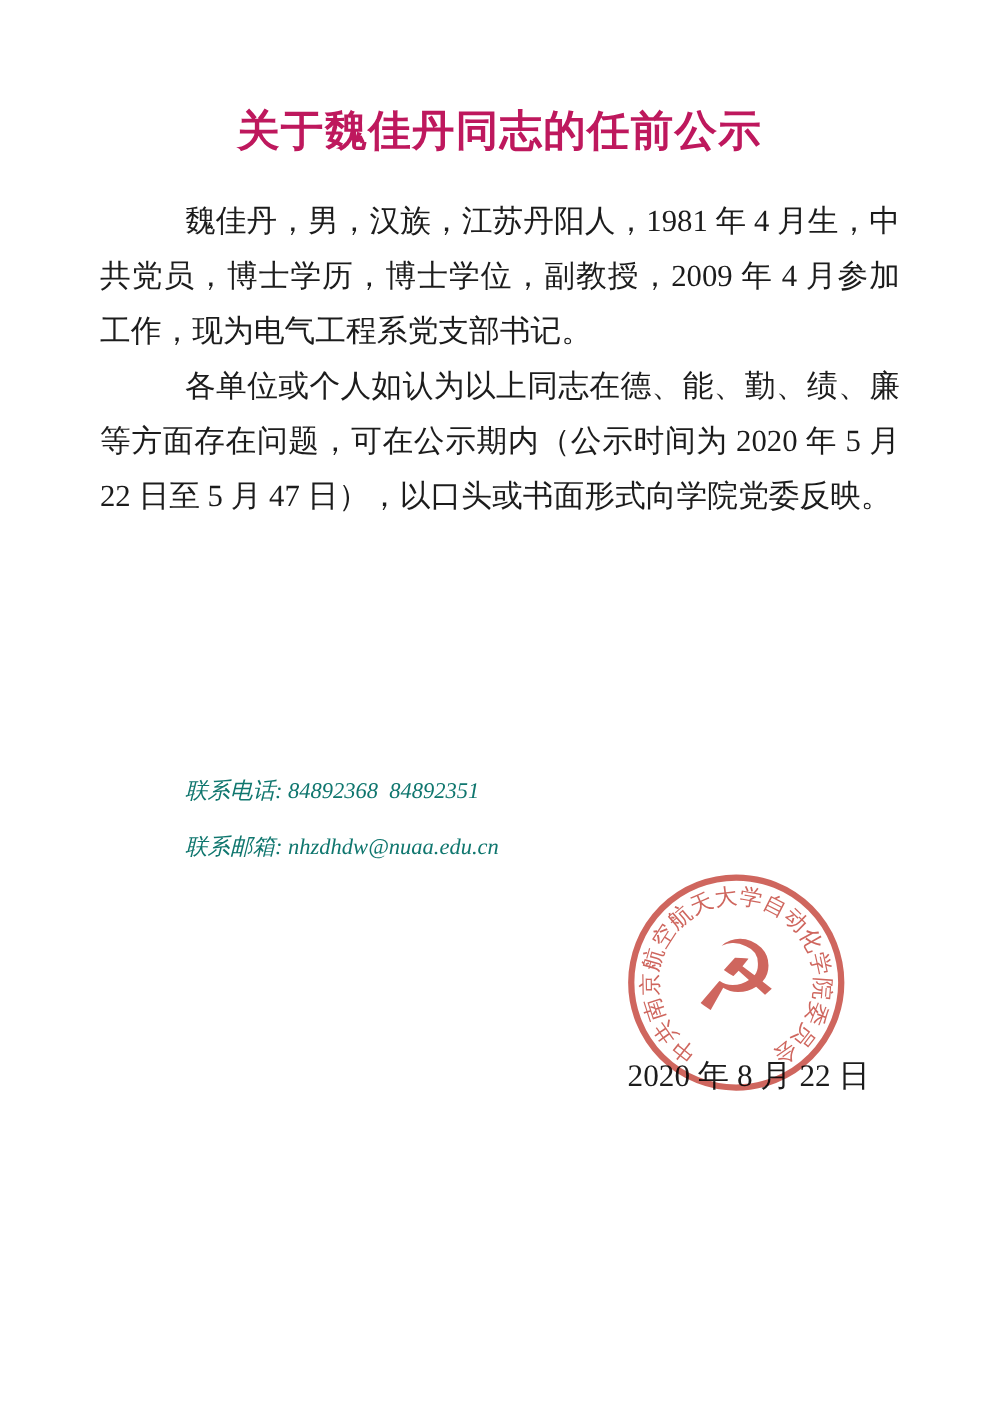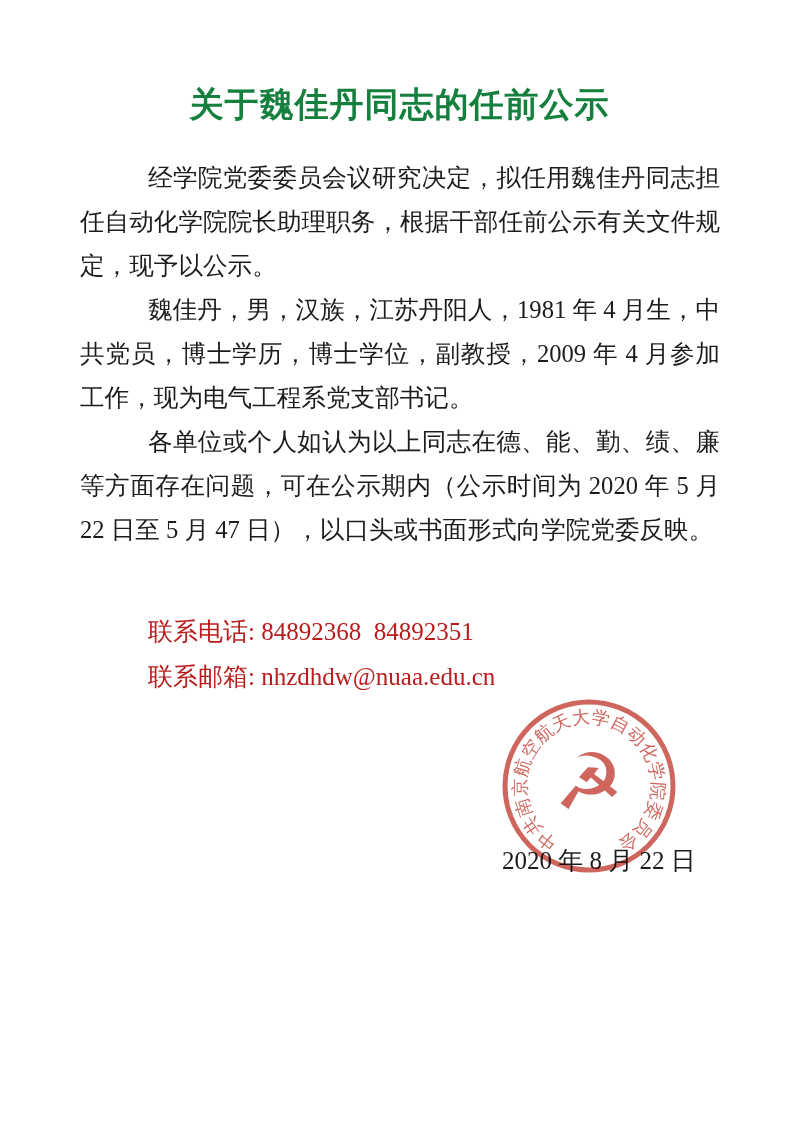--- a/index.html
+++ b/index.html
@@ -18,43 +18,44 @@
   }
   .doc-title {
     position: absolute;
     top: 82px;
     left: 0;
     width: 799px;
     text-align: center;
     font-size: 34px;
     font-weight: bold;
     letter-spacing: 1px;
-    color: #15803d;
+    color: #be185d;
   }
   .doc-body {
     position: absolute;
     top: 156px;
     left: 80px;
     width: 640px;
     font-size: 24.6px;
     line-height: 44px;
     text-align: justify;
   }
   .doc-body p {
     margin: 0;
     padding: 0;
     text-indent: 68px;
   }
   .contact-line {
     position: absolute;
     left: 148px;
-    font-size: 25px;
+    font-size: 18px;
     line-height: 30px;
     white-space: pre;
-    color: #b91c1c;
+    color: #0f766e;
+    font-style: italic;
   }
   .contact-phone { top: 617px; }
   .contact-email { top: 662px; }
   .sig-org {
     position: absolute;
     top: 801px;
     left: 503px;
     font-size: 24px;
     letter-spacing: 1px;
     white-space: pre;
@@ -87,21 +88,20 @@
   }
 </style>
 </head>
 <body>
 
 <div class="page">
 
   <div class="doc-title">关于魏佳丹同志的任前公示</div>
 
   <div class="doc-body">
-    <p>经学院党委委员会议研究决定，拟任用魏佳丹同志担任自动化学院院长助理职务，根据干部任前公示有关文件规定，现予以公示。</p>
     <p>魏佳丹，男，汉族，江苏丹阳人，1981 年 4 月生，中共党员，博士学历，博士学位，副教授，2009 年 4 月参加工作，现为电气工程系党支部书记。</p>
     <p>各单位或个人如认为以上同志在德、能、勤、绩、廉等方面存在问题，可在公示期内（公示时间为 2020 年 5 月 22 日至 5 月 47 日），以口头或书面形式向学院党委反映。</p>
   </div>
 
   <div class="contact-line contact-phone">联系电话: 84892368  84892351</div>
 
   <div class="contact-line contact-email">联系邮箱: nhzdhdw@nuaa.edu.cn</div>
 
 
   <div class="sig-date">2020 年 8 月 22 日</div>

